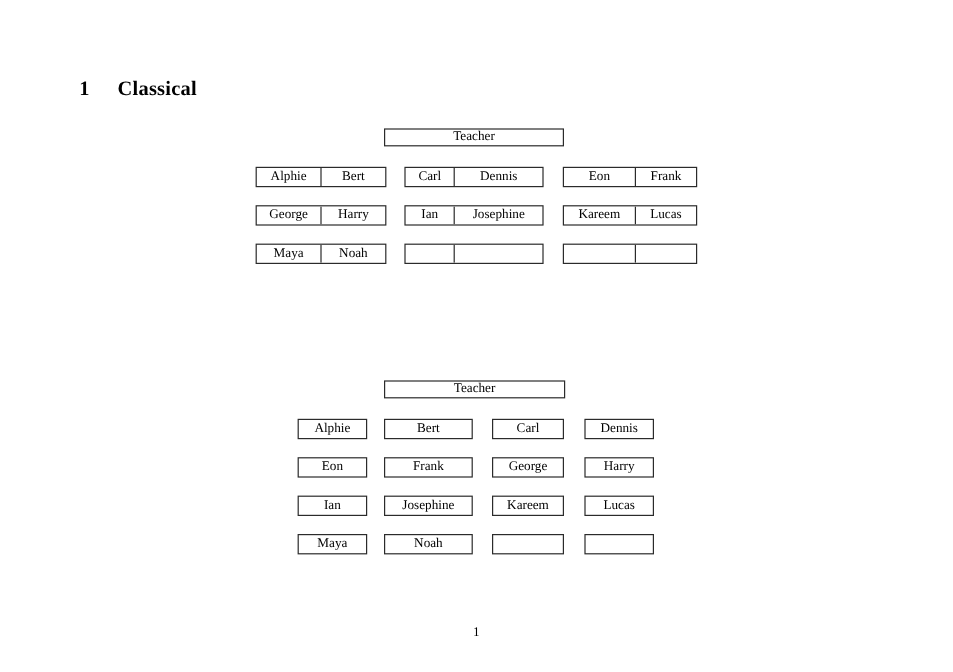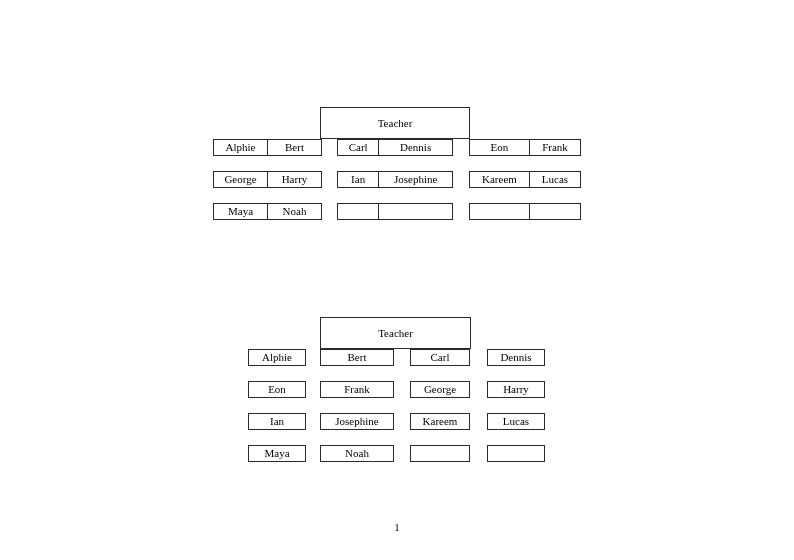--- a/index.html
+++ b/index.html
@@ -46,21 +46,21 @@
     line-height: 1;
     display: flex;
     align-items: center;
     justify-content: center;
     white-space: nowrap;
     overflow: hidden;
   }
 
   
   .teacher-box {
-    height: 32px;
+    height: 15px;
     font-size: 11px;
   }
 
   
   .pair-group {
     position: absolute;
     box-sizing: border-box;
     border: 1px solid #2b2b2b;
     background: #ffffff;
     height: 17px;
@@ -89,20 +89,23 @@
     top: 521px;
     text-align: center;
     font-size: 11px;
   }
 </style>
 </head>
 <body>
 
 <div class="page">
 
+  <div class="section-heading" id="heading-1">
+    <span class="sec-num">1</span><span>Classical</span>
+  </div>
 
   <div class="cellbox teacher-box" style="left:320px; top:107px; width:150px;">Teacher</div>
 
   <div class="pair-group" style="left:213px; top:139px; width:109px;">
     <div class="pcell" style="width:54px;">Alphie</div>
     <div class="pcell" style="width:55px;">Bert</div>
   </div>
   <div class="pair-group" style="left:337px; top:139px; width:116px;">
     <div class="pcell" style="width:41px;">Carl</div>
     <div class="pcell" style="width:75px;">Dennis</div>

